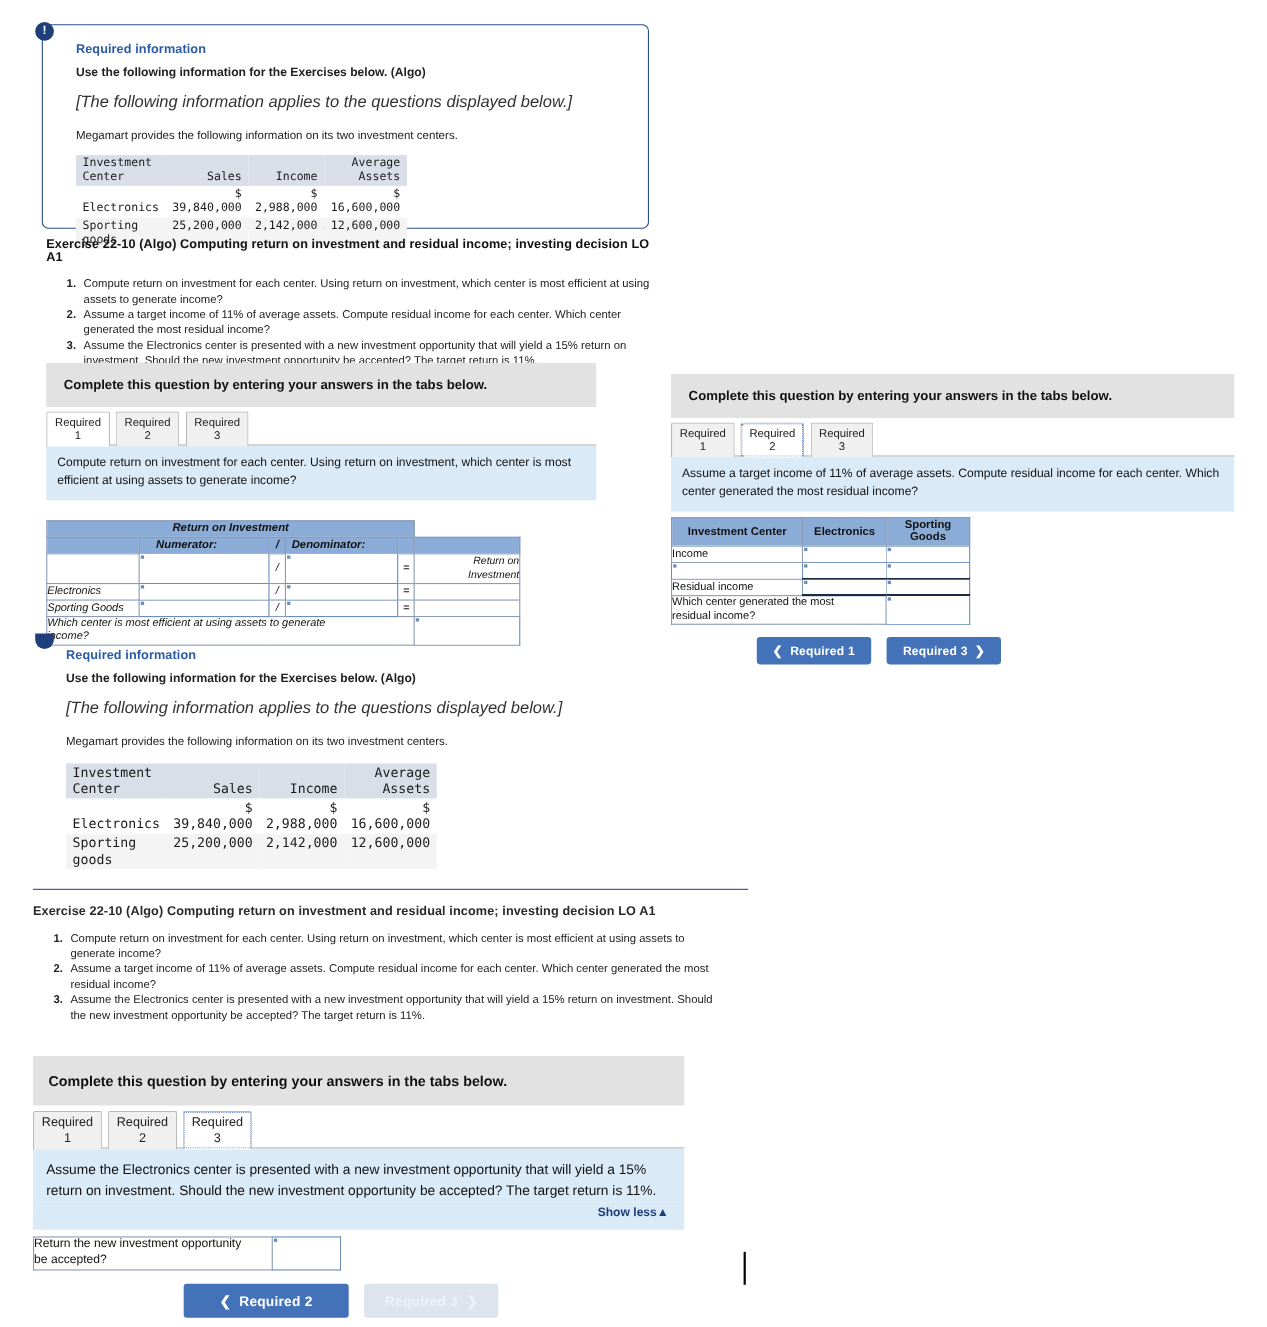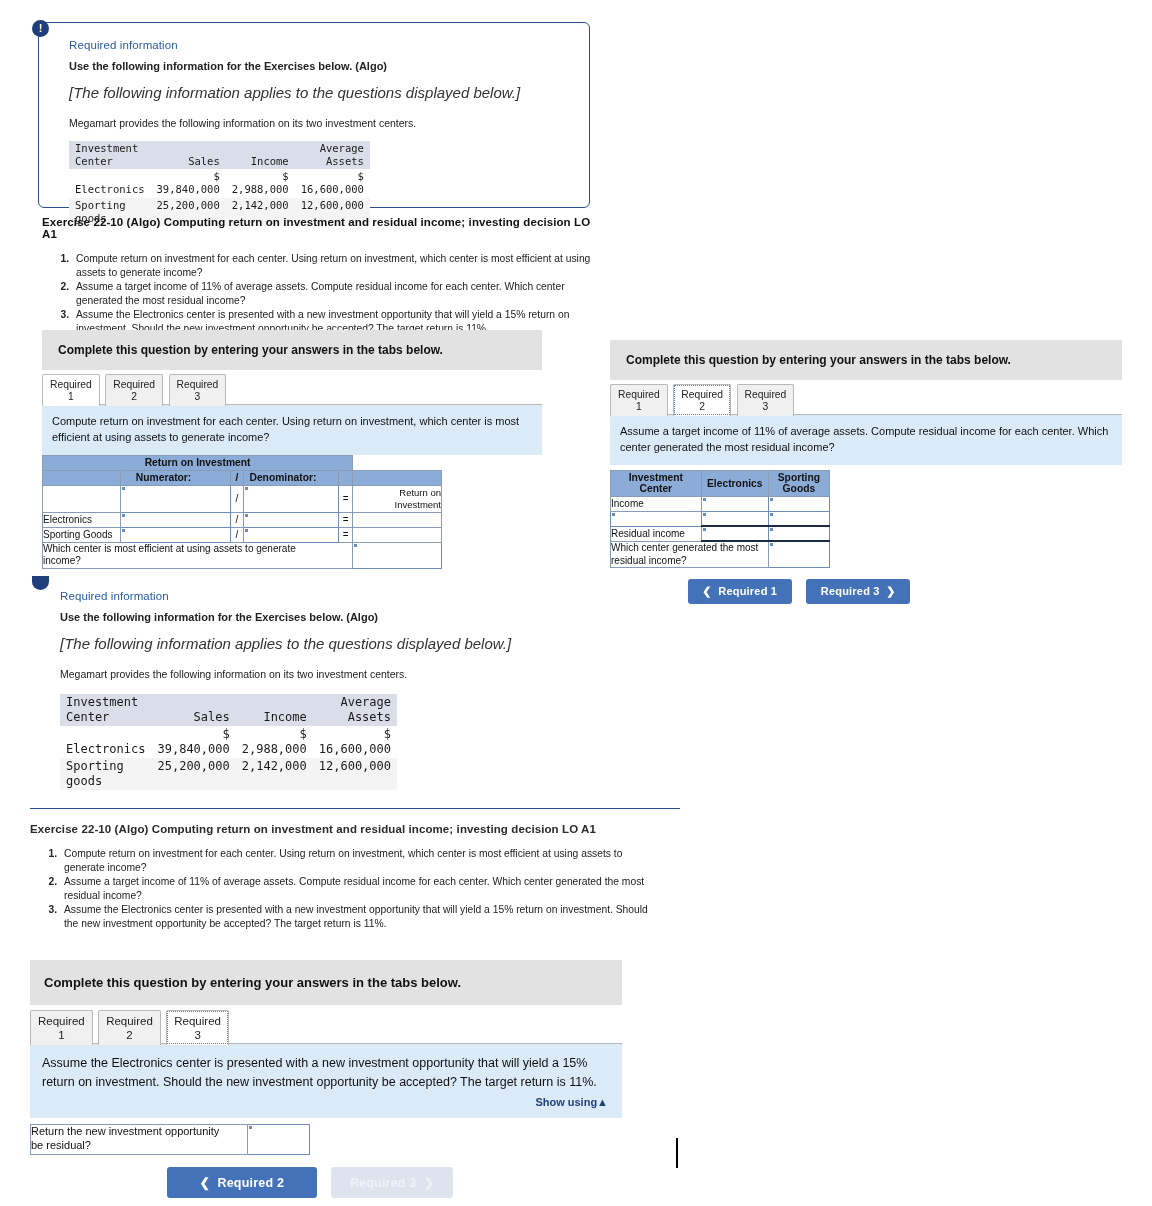--- a/index.html
+++ b/index.html
@@ -20,21 +20,21 @@
   }
   .req-badge {
     position: absolute; left: 32px; top: 20px; width: 17px; height: 17px;
     border-radius: 50%; background: #1f3f7a; color: #fff;
     font-size: 11px; font-weight: bold; line-height: 17px; text-align: center;
     z-index: 5;
   }
   .req-inner { padding: 16px 18px 0 30px; }
 
   .req-title {
-    color: #2b5ba8; font-weight: normal; font-size: 11.5px;
+    color: #2b5ba8; font-weight: bold; font-size: 11.5px;
     margin: 0 0 9px 0; letter-spacing: .1px;
   }
   .req-sub {
     font-weight: bold; font-size: 11px; color: #222; margin: 0 0 10px 0;
   }
   .req-ital {
     font-style: italic; font-size: 15px; color: #333; margin: 12px 0 16px 0;
   }
   .req-lead { font-size: 10.5px; color: #222; margin: 0 0 12px 0; }
 
@@ -205,21 +205,21 @@
         <span class="t2">2</span>
       </span>
       <span class="tab">
         <span>Required</span>
         <span class="t2">3</span>
       </span>
     </div>
 
     <div class="prompt">Compute return on investment for each center. Using return on investment, which center is most efficient at using assets to generate income?</div>
 
-    <table class="grid" style="width:400px; margin-top:0;">
+    <table class="grid" style="width:431px; margin-top:18px;font-style:italic;">
       <tbody>
           <tr>
         <td class="bluehdr" colspan="5">Return on Investment</td>
       </tr>
       <tr>
         <td class="bluecell" style="width:78px;"></td>
         <td class="bluehdr" style="width:110px; text-align:left; padding-left:15px;">Numerator:</td>
         <td class="bluehdr" style="width:14px;">/</td>
         <td class="bluehdr" style="width:95px; text-align:left; padding-left:5px;">Denominator:</td>
         <td class="bluecell" style="width:14px;"></td>
@@ -277,21 +277,21 @@
         <span class="t2">2</span>
       </span>
       <span class="tab">
         <span>Required</span>
         <span class="t2">3</span>
       </span>
     </div>
 
     <div class="prompt">Assume a target income of 11% of average assets. Compute residual income for each center. Which center generated the most residual income?</div>
 
-    <table class="grid" style="width:220px; margin-top:5px;">
+    <table class="grid" style="width:272px; margin-top:5px;">
       <tbody>
           <tr style="height:26px;">
         <td class="bluehdr" style="width:120px;">Investment Center</td>
         <td class="bluehdr" style="width:76px;">Electronics</td>
         <td class="bluehdr" style="width:76px; line-height:1.15;">
           <span>Sporting</span><br>
           <span>Goods</span>
         </td>
       </tr>
       <tr style="height:14px;">
@@ -390,29 +390,29 @@
           <span class="t2">2</span>
         </span>
         <span class="tab active focus" style="min-width:62px; font-size:11.5px;">
           <span>Required</span>
           <span class="t2">3</span>
         </span>
       </div>
 
       <div class="prompt" style="font-size:12.5px; padding:10px 14px 2px 12px;">Assume the Electronics center is presented with a new investment opportunity that will yield a 15% return on investment. Should the new investment opportunity be accepted? The target return is 11%.</div>
       <div class="prompt showless" style="padding-top:2px; padding-bottom:7px;">
-        <span>Show using</span><span>▲</span>
+        <span>Show less</span><span>▲</span>
       </div>
 
       <table class="grid" style="width:280px; margin-top:6px; font-size:11px;">
         <tbody>
             <tr style="height:30px;">
           <td class="wraplbl" style="width:218px; line-height:1.25;">
             <span>Return the new investment opportunity</span><br>
-            <span>be residual?</span>
+            <span>be accepted?</span>
           </td>
           <td class="inputcell" style="width:62px;"></td>
         </tr>
       </tbody>
         </table>
 
       <div class="navrow" style="width:560px; padding-top:12px;">
         <span class="navbtn on" style="width:150px; font-size:12.5px; padding:8px 0;">
           <span class="chev">❮</span>
           &nbsp;<span>Required 2</span>

